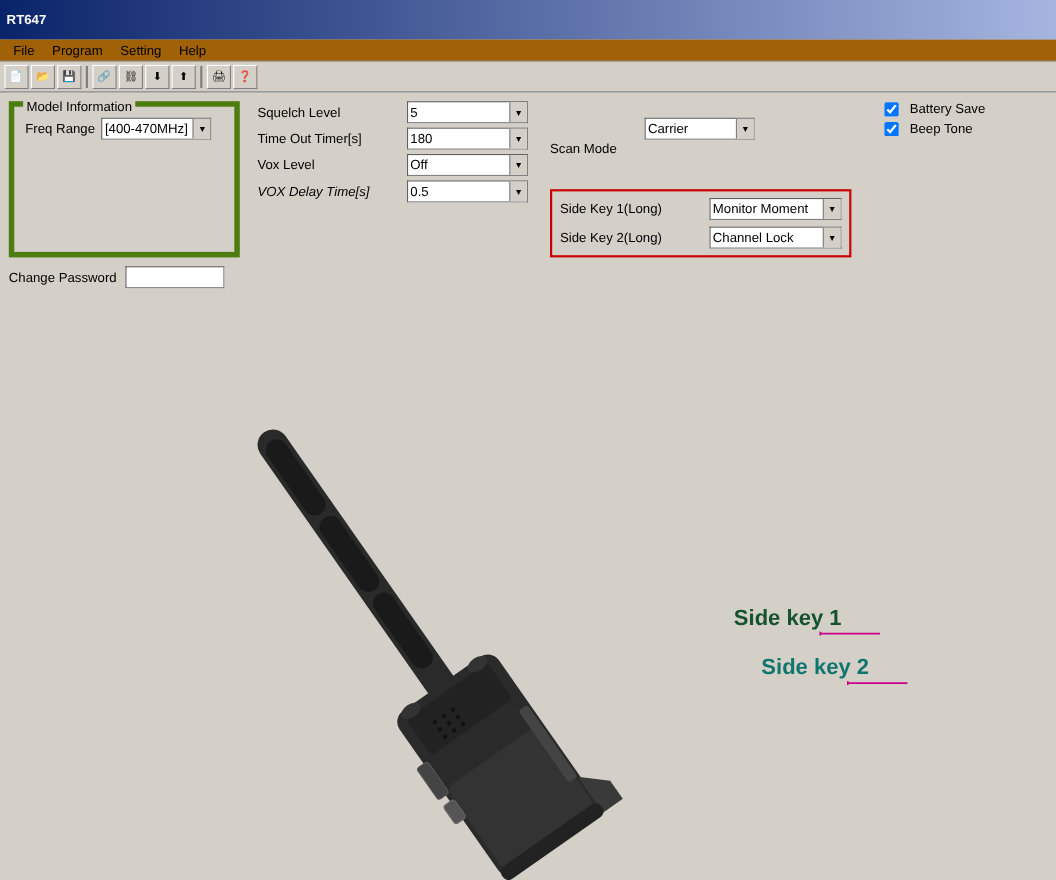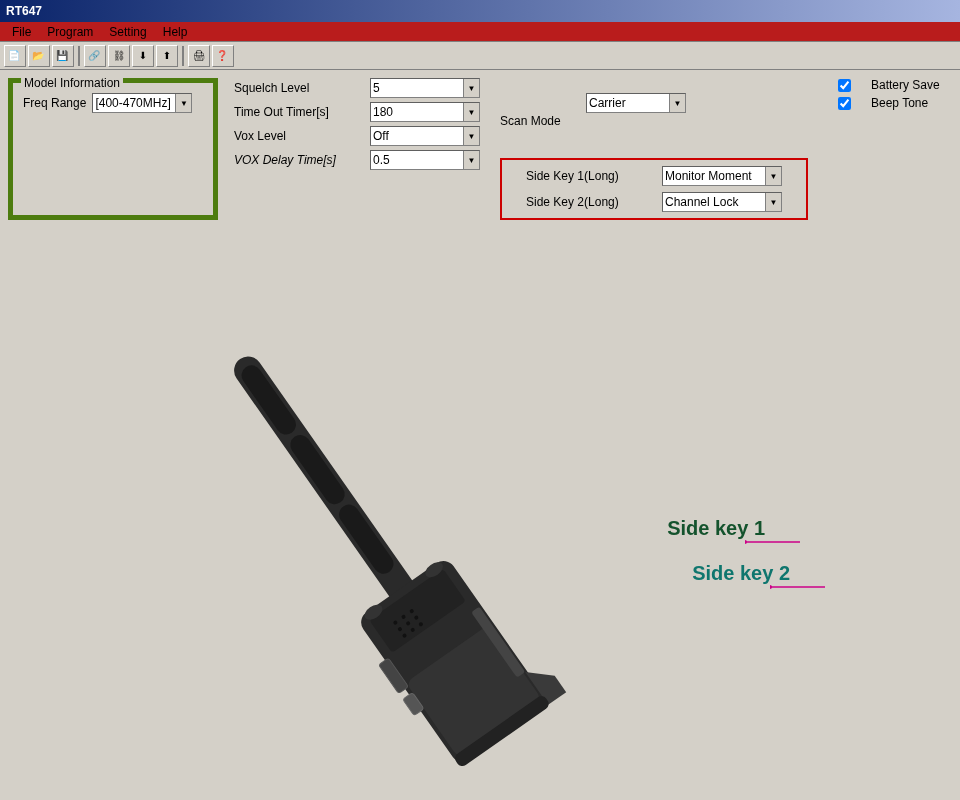--- a/index.html
+++ b/index.html
@@ -8,30 +8,30 @@
       height: 800px;
       background: #d4d0c8;
       font-family: 'MS Sans Serif', Arial, sans-serif;
       font-size: 12px;
       overflow: hidden;
     }
     
     .title-bar {
       background: linear-gradient(to right, #0a246a, #a6b5e0);
       color: white;
-      height: 22px;
+      height: 36px;
       display: flex;
       align-items: center;
       padding: 0 6px;
       font-size: 12px;
       font-weight: bold;
     }
     
     .menu-bar {
-      background: #b91c1c;
+      background: #a16207;
       height: 20px;
       display: flex;
       align-items: center;
       padding: 0 4px;
       border-bottom: 1px solid #808080;
     }
     .menu-item {
       padding: 2px 8px;
       cursor: pointer;
       font-size: 12px;
@@ -111,30 +111,30 @@
       border-top-color: #606060;
       border-left-color: #606060;
       height: 20px;
       font-size: 12px;
       padding: 0 2px;
       width: 90px;
     }
     .checkbox-row {
       display: flex;
       align-items: flex-end;
-      gap: 20px;
+      gap: 10px;
     }
     .checkbox-row input[type=checkbox] {
       width: 13px;
       height: 13px;
     }
     
     .side-key-box {
       border: 2px solid #cc0000;
-      padding: 6px 24px;
+      padding: 6px 7px;
       display: flex;
       flex-direction: column;
       gap: 6px;
     }
     
     .image-area {
       position: relative;
       width: 960px;
       height: 560px;
       background: #d4d0c8;
@@ -304,20 +304,24 @@
     </div>
     <div class="checkbox-row">
       <input type="checkbox" checked="" style="">
       <span class="field-label">Beep Tone</span>
     </div>
   </div>
 
 </div>
 
 <div style="padding: 4px 8px 4px 8px; display: flex; flex-direction: column; gap: 6px;">
+  <div class="password-row">
+    <span class="field-label" style="min-width:90px;">Change Password</span>
+    <input type="password" class="win-input" value="" style="">
+  </div>
 </div>
 
 <div class="image-area">
 
   <svg class="radio-image" width="720" height="520" viewBox="0 0 720 520">
 
     <g transform="rotate(-35, 360, 260)">
 
       <rect x="270" y="20" width="28" height="300" rx="14" ry="14" fill="#2a2a2a"></rect>
 

